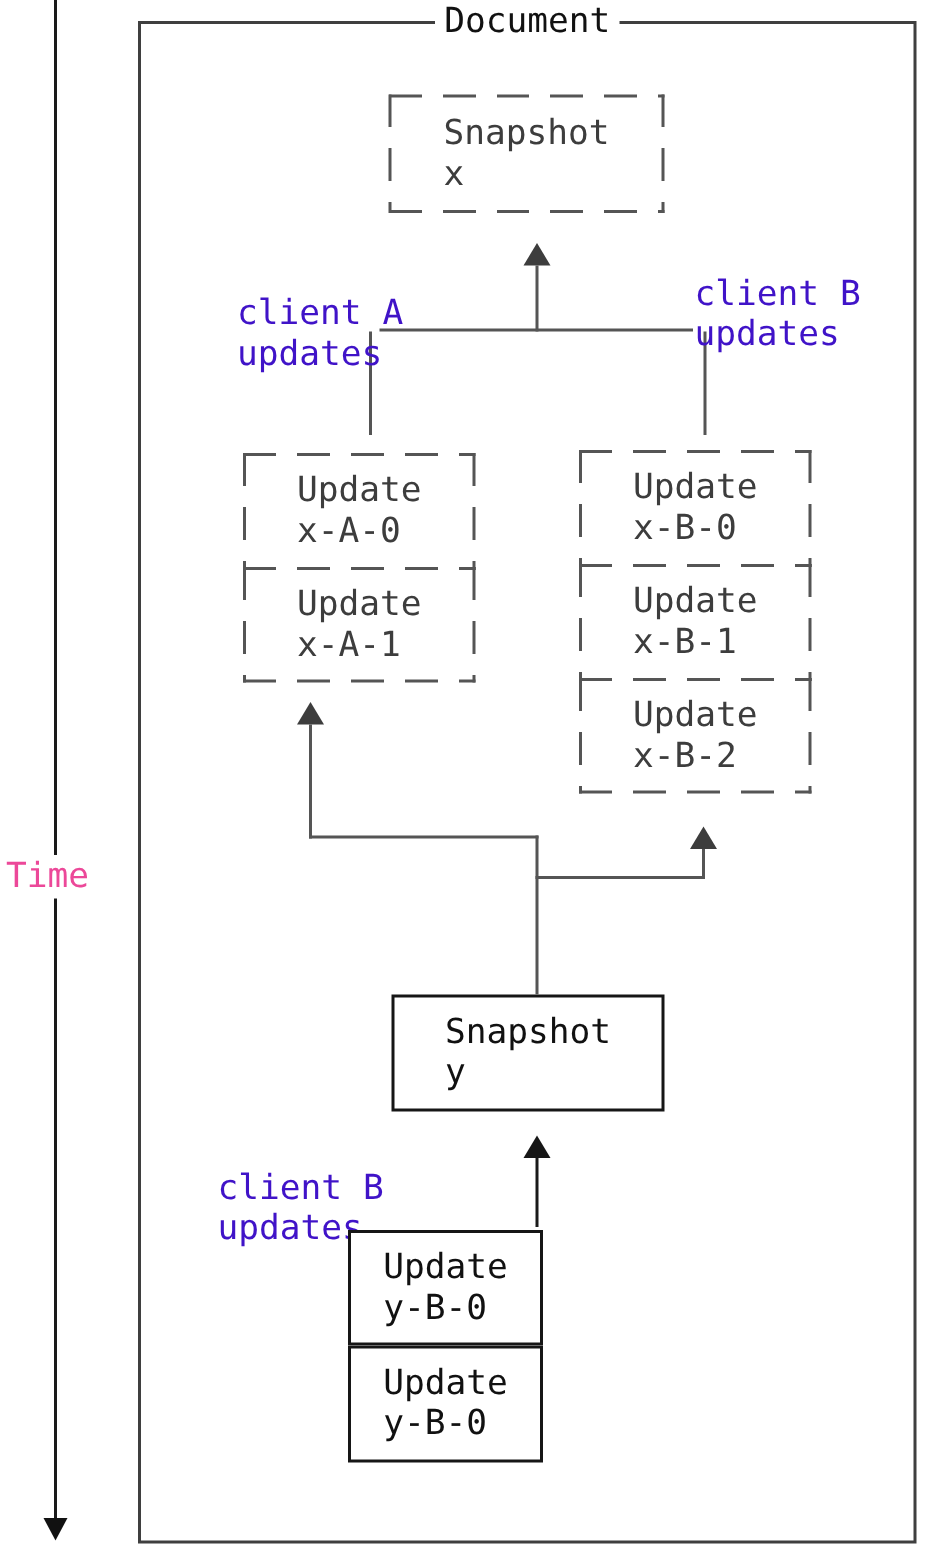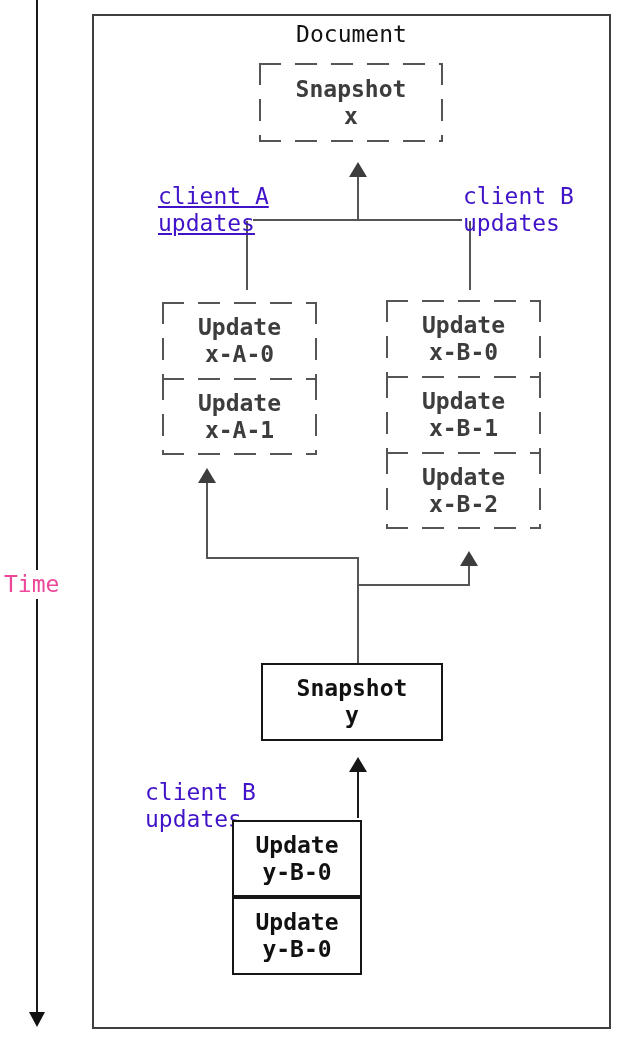--- a/index.html
+++ b/index.html
@@ -4,36 +4,36 @@
 <style>
   html,body{margin:0;padding:0;background:#ffffff;}
   .stage{
     position:relative;width:618px;height:1042px;background:#ffffff;
     font-family:"DejaVu Sans Mono","Liberation Mono",monospace;
     font-size:23px;line-height:27px;color:#161616;overflow:hidden;
   }
   .abs{position:absolute;}
   
   .doc-frame{left:92px;top:14px;width:515px;height:1011px;border:2px solid #3f3f3f;}
-  .doc-title-row{left:92px;top:1px;width:519px;text-align:center;margin-top:20px;}
+  .doc-title-row{left:92px;top:1px;width:519px;text-align:center;}
   .doc-title{display:inline-block;background:#ffffff;padding:0 6px;color:#111111;}
   
   .dashed{
     background-image:
       repeating-linear-gradient(to right,#555 0 22px,transparent 22px 36px),
       repeating-linear-gradient(to right,#555 0 22px,transparent 22px 36px),
       repeating-linear-gradient(to bottom,#555 0 22px,transparent 22px 36px),
       repeating-linear-gradient(to bottom,#555 0 22px,transparent 22px 36px);
     background-position:0 0,0 100%,0 0,100% 0;
     background-size:100% 2px,100% 2px,2px 100%,2px 100%;
     background-repeat:no-repeat;
     color:#3d3d3d;
   }
   .solid{border:2px solid #161616;color:#111111;background:#ffffff;}
-  .node{display:flex;align-items:center;justify-content:center;text-align:center;white-space:pre-line;font-weight:bold;}
+  .node{display:flex;align-items:center;justify-content:center;text-align:left;white-space:pre-line;}
   
   .line{background:#555555;}
   .black-line{background:#1a1a1a;}
   
   .head-up{width:0;height:0;border-left:9px solid transparent;border-right:9px solid transparent;border-bottom:15px solid #3d3d3d;}
   .head-up.dark{border-bottom-color:#161616;}
   .head-down{width:0;height:0;border-left:8px solid transparent;border-right:8px solid transparent;border-top:15px solid #111111;}
   
   .client-label{color:#4013c8;white-space:pre-line;text-align:left;}
   .time-label{left:2px;top:570px;background:#ffffff;padding:1px 2px;color:#ec4899;}
@@ -55,21 +55,21 @@
   <div class="abs dashed node" style="left:259px;top:63px;width:184px;height:79px;">Snapshot
 x</div>
 
   <div class="abs head-up" style="left:349px;top:162px;"></div>
   <div class="abs line" style="left:357px;top:177px;width:2px;height:44px;"></div>
 
   <div class="abs line" style="left:253px;top:219px;width:209px;height:2px;"></div>
   <div class="abs line" style="left:246px;top:221px;width:2px;height:69px;"></div>
   <div class="abs line" style="left:469px;top:221px;width:2px;height:69px;"></div>
 
-  <div class="abs client-label" style="left:158px;top:183px;text-decoration:underline;">client A
+  <div class="abs client-label" style="left:158px;top:196px;">client A
 updates</div>
   <div class="abs client-label" style="left:463px;top:183px;">client B
 updates</div>
 
   <div class="abs dashed node" style="left:162px;top:302px;width:155px;height:78px;">Update
 x-A-0</div>
   <div class="abs dashed node" style="left:162px;top:378px;width:155px;height:77px;">Update
 x-A-1</div>
 
   <div class="abs dashed node" style="left:386px;top:300px;width:155px;height:78px;">Update

